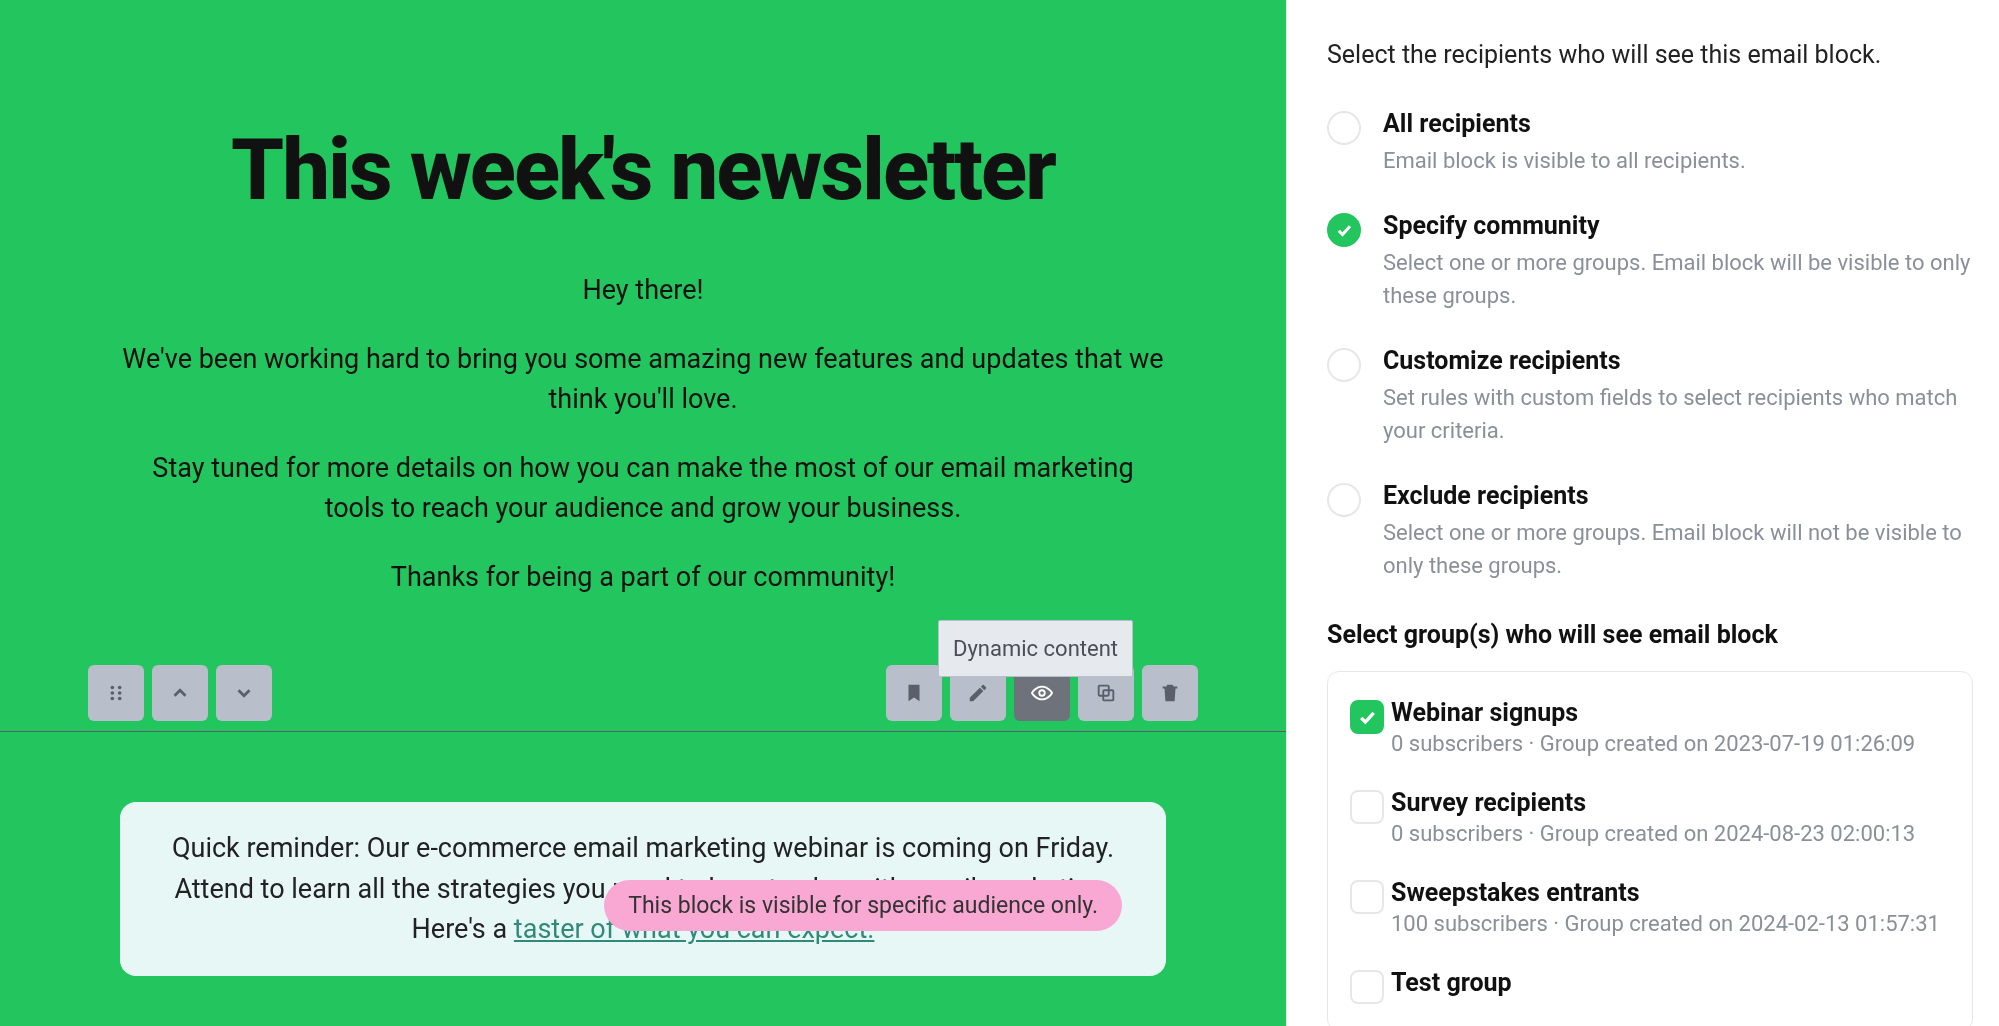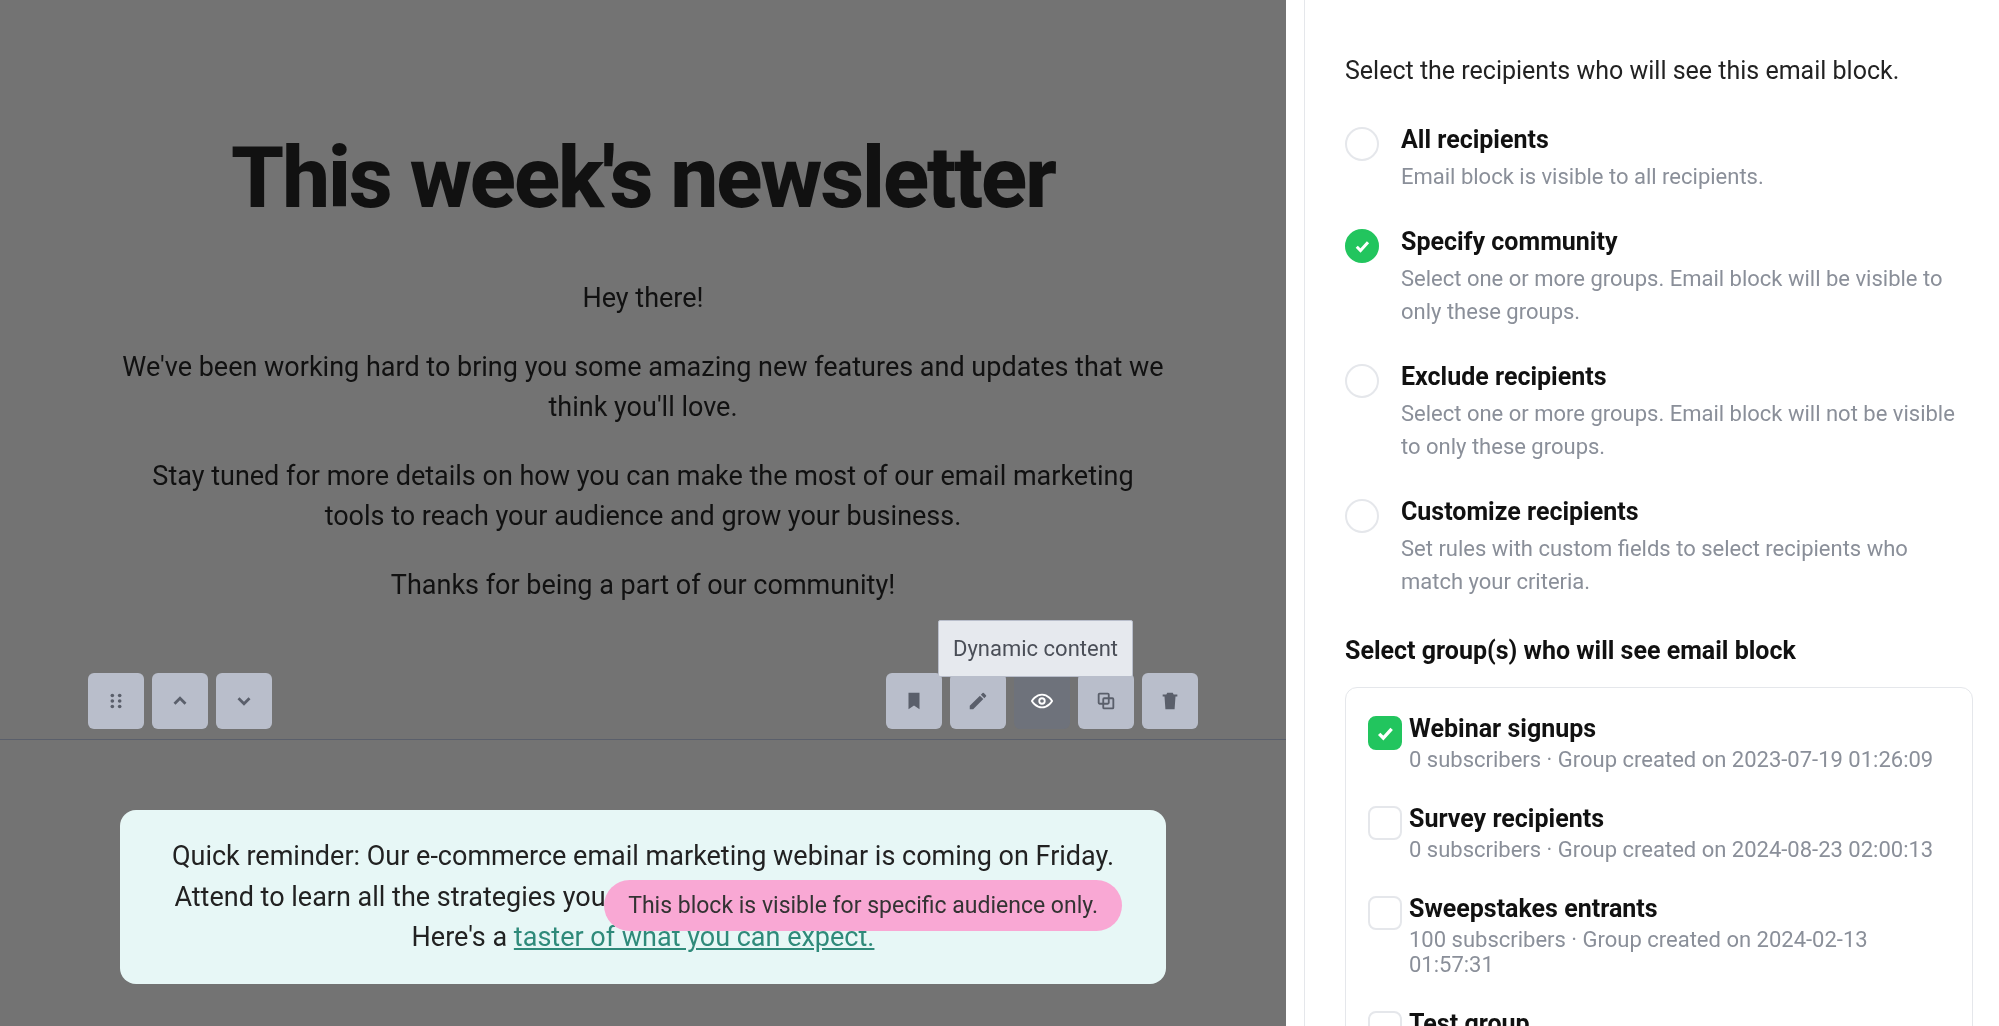--- a/index.html
+++ b/index.html
@@ -1,35 +1,35 @@
 <!DOCTYPE html>
 <html><head>
 <meta charset="utf-8">
 <style>
 * { box-sizing: border-box; margin: 0; padding: 0; }
 body { font-family: -apple-system, BlinkMacSystemFont, "Segoe UI", Roboto, sans-serif; background: #fff; color: #222; }
 .app { display: flex; width: 1999px; height: 1026px; }
 .canvas-area { flex: 0 0 1286px; position: relative; background: #fff; overflow: hidden; }
-.email-bg { background: #737373; min-height: 100%; padding-top: 8px; position: relative; }
+.email-bg { background: #22c55e; min-height: 100%; padding-top: 0; position: relative; }
 .newsletter-top { padding: 120px 120px 40px 120px; text-align: center; }
 .newsletter-title { font-size: 85px; font-weight: 800; letter-spacing: -2px; color: #111; margin-bottom: 50px; }
 .newsletter-body p { font-size: 27px; line-height: 1.5; color: #111; margin-bottom: 28px; }
 .toolbar-row { display: flex; padding: 0 88px; gap: 8px; align-items: center; }
 .toolbar-row .spacer { flex: 1; }
 .tb-btn { width: 56px; height: 56px; background: #b9becb; border-radius: 6px; display: flex; align-items: center; justify-content: center; cursor: pointer; color: #5a5f6b; }
 .tb-btn.active { background: #6e727b; color: #fff; }
 .tb-btn svg { width: 22px; height: 22px; }
 .divider-line { height: 1px; background: #5a5f6b; margin: 10px 0 0 0; }
 .tooltip { position: absolute; top: 620px; left: 938px; background: #e6e9ee; border: 1px solid #b9becb; padding: 15px 14px; font-size: 22px; color: #4a4e57; border-radius: 2px; white-space: nowrap; }
 .reminder-wrap { padding: 70px 120px 10px 120px; }
 .reminder-box { background: #e7f7f6; border-radius: 16px; padding: 26px 48px; text-align: center; font-size: 27px; line-height: 1.5; color: #222; }
 .reminder-box .bold { font-weight: 400; }
 .reminder-box a { color: #2f8a7a; text-decoration: underline; }
 .visibility-pill { background: #f9a8d4; color: #333; font-size: 23px; padding: 12px 24px; border-radius: 999px; position: absolute; top: 880px; right: 164px; }
-.sidebar { flex: 1; border-left: 1px solid #e5e7eb; padding: 56px 26px 0 40px; overflow: hidden; margin-left: 18px; }
+.sidebar { flex: 1; border-left: 1px solid #e5e7eb; padding: 40px 26px 0 40px; overflow: hidden; }
 .sidebar-instruction { font-size: 25px; color: #222; margin-bottom: 40px; }
 .radio-list { display: flex; flex-direction: column; gap: 34px; margin-bottom: 38px; }
 .radio-item { display: flex; gap: 22px; cursor: pointer; }
 .radio-circle { width: 34px; height: 34px; border-radius: 50%; border: 2px solid #e5e7eb; flex-shrink: 0; margin-top: 2px; display: flex; align-items: center; justify-content: center; background: #fff; }
 .radio-circle.checked { background: #22c55e; border-color: #22c55e; }
 .radio-circle.checked svg { width: 18px; height: 18px; color: #fff; }
 .radio-label { font-size: 25px; font-weight: 700; color: #111; margin-bottom: 6px; }
 .radio-desc { font-size: 22px; color: #8a8f99; line-height: 1.5; }
 .groups-heading { font-size: 25px; font-weight: 700; color: #111; margin-bottom: 22px; }
 .groups-box { border: 1px solid #e5e7eb; border-radius: 12px; padding: 10px 22px; }
@@ -138,29 +138,29 @@
             </svg>
         </div>
         <div>
           <div class="radio-label">Specify community</div>
           <div class="radio-desc">Select one or more groups. Email block will be visible to only these groups.</div>
         </div>
       </div>
       <div class="radio-item">
         <div class="radio-circle"></div>
         <div>
+          <div class="radio-label">Customize recipients</div>
+          <div class="radio-desc">Set rules with custom fields to select recipients who match your criteria.</div>
+        </div>
+      </div>
+      <div class="radio-item">
+        <div class="radio-circle"></div>
+        <div>
           <div class="radio-label">Exclude recipients</div>
           <div class="radio-desc">Select one or more groups. Email block will not be visible to only these groups.</div>
-        </div>
-      </div>
-      <div class="radio-item">
-        <div class="radio-circle"></div>
-        <div>
-          <div class="radio-label">Customize recipients</div>
-          <div class="radio-desc">Set rules with custom fields to select recipients who match your criteria.</div>
         </div>
       </div>
     </div>
 
     <div class="groups-heading">Select group(s) who will see email block</div>
 
     <div class="groups-box">
       <div class="group-item">
         <div class="checkbox checked">
           <svg viewBox="0 0 24 24" fill="none" stroke="currentColor" stroke-width="4">

